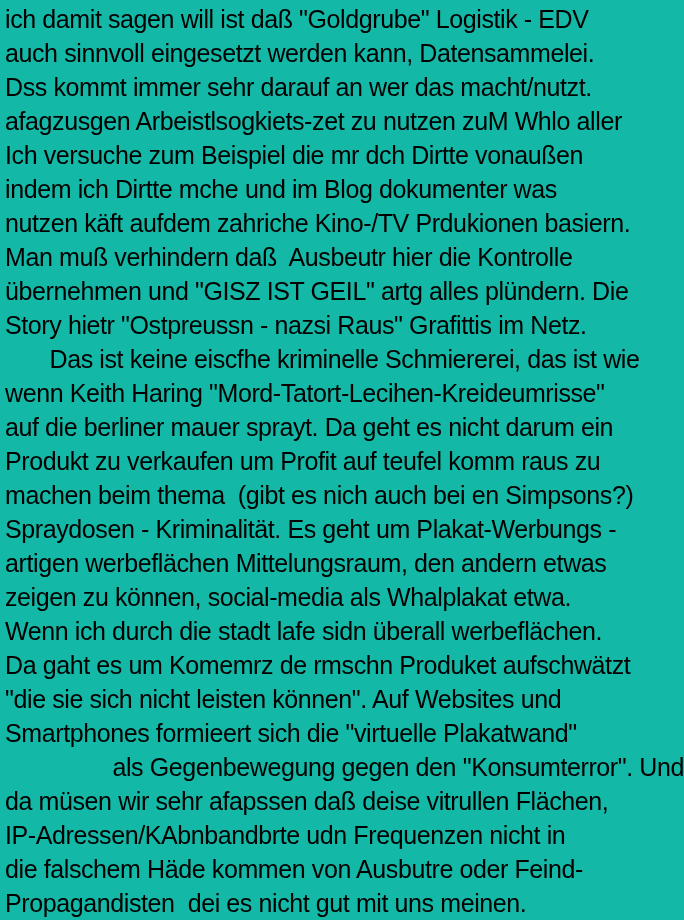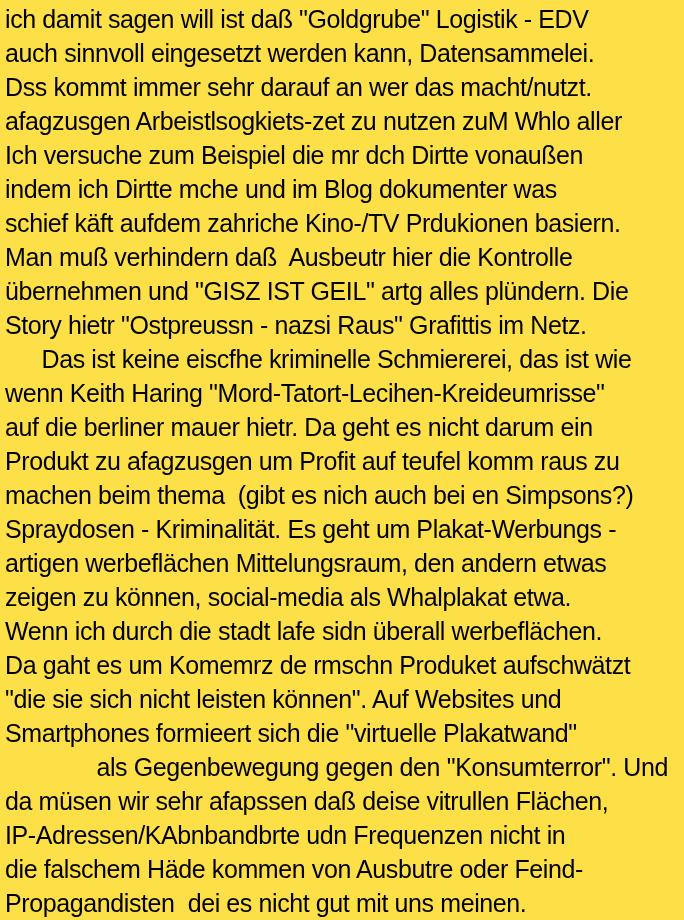--- a/index.html
+++ b/index.html
@@ -4,23 +4,23 @@
 <style>
   html, body {
     margin: 0;
     padding: 0;
     background: #ffffff;
   }
   .page {
     width: 684px;
     height: 920px;
     overflow: hidden;
-    background: #fde047;
+    background: #14b8a6;
     box-sizing: border-box;
-    padding: 2px 16px 0 5px;
+    padding: 2px 0 0 5px;
   }
   .line {
     font-family: "Liberation Sans", sans-serif;
     font-size: 25px;
     line-height: 34px;
     height: 34px;
     color: #000000;
     white-space: pre;
     letter-spacing: -0.4px;
   }
@@ -28,28 +28,28 @@
 </head>
 <body style="background: rgb(255, 255, 255);">
 
 <main class="page">
   <div class="line" style="color: rgb(0, 0, 0);">ich damit sagen will ist daß "Goldgrube" Logistik - EDV</div>
   <div class="line" style="color: rgb(0, 0, 0);">auch sinnvoll eingesetzt werden kann, Datensammelei.</div>
   <div class="line" style="color: rgb(0, 0, 0);">Dss kommt immer sehr darauf an wer das macht/nutzt.</div>
   <div class="line" style="color: rgb(0, 0, 0);">afagzusgen Arbeistlsogkiets-zet zu nutzen zuM Whlo aller</div>
   <div class="line" style="color: rgb(0, 0, 0);">Ich versuche zum Beispiel die mr dch Dirtte vonaußen</div>
   <div class="line" style="color: rgb(0, 0, 0);">indem ich Dirtte mche und im Blog dokumenter was</div>
-  <div class="line" style="color: rgb(0, 0, 0);">schief käft aufdem zahriche Kino-/TV Prdukionen basiern.</div>
+  <div class="line" style="color: rgb(0, 0, 0);">nutzen käft aufdem zahriche Kino-/TV Prdukionen basiern.</div>
   <div class="line" style="color: rgb(0, 0, 0);">Man muß verhindern daß  Ausbeutr hier die Kontrolle</div>
   <div class="line" style="color: rgb(0, 0, 0);">übernehmen und "GISZ IST GEIL" artg alles plündern. Die</div>
   <div class="line" style="color: rgb(0, 0, 0);">Story hietr "Ostpreussn - nazsi Raus" Grafittis im Netz.</div>
   <div class="line" style="color: rgb(0, 0, 0); text-align: center;">Das ist keine eiscfhe kriminelle Schmiererei, das ist wie</div>
   <div class="line" style="color: rgb(0, 0, 0);">wenn Keith Haring "Mord-Tatort-Lecihen-Kreideumrisse"</div>
-  <div class="line" style="color: rgb(0, 0, 0);">auf die berliner mauer hietr. Da geht es nicht darum ein</div>
-  <div class="line" style="color: rgb(0, 0, 0);">Produkt zu afagzusgen um Profit auf teufel komm raus zu</div>
+  <div class="line" style="color: rgb(0, 0, 0);">auf die berliner mauer sprayt. Da geht es nicht darum ein</div>
+  <div class="line" style="color: rgb(0, 0, 0);">Produkt zu verkaufen um Profit auf teufel komm raus zu</div>
   <div class="line" style="color: rgb(0, 0, 0);">machen beim thema  (gibt es nich auch bei en Simpsons?)</div>
   <div class="line" style="color: rgb(0, 0, 0);">Spraydosen - Kriminalität. Es geht um Plakat-Werbungs -</div>
   <div class="line" style="color: rgb(0, 0, 0);">artigen werbeflächen Mittelungsraum, den andern etwas</div>
   <div class="line" style="color: rgb(0, 0, 0);">zeigen zu können, social-media als Whalplakat etwa.</div>
   <div class="line" style="color: rgb(0, 0, 0);">Wenn ich durch die stadt lafe sidn überall werbeflächen.</div>
   <div class="line" style="color: rgb(0, 0, 0);">Da gaht es um Komemrz de rmschn Produket aufschwätzt</div>
   <div class="line" style="color: rgb(0, 0, 0);">"die sie sich nicht leisten können". Auf Websites und</div>
   <div class="line" style="color: rgb(0, 0, 0);">Smartphones formieert sich die "virtuelle Plakatwand"</div>
   <div class="line" style="color: rgb(0, 0, 0); text-align: right;">als Gegenbewegung gegen den "Konsumterror". Und</div>
   <div class="line" style="color: rgb(0, 0, 0);">da müsen wir sehr afapssen daß deise vitrullen Flächen,</div>

